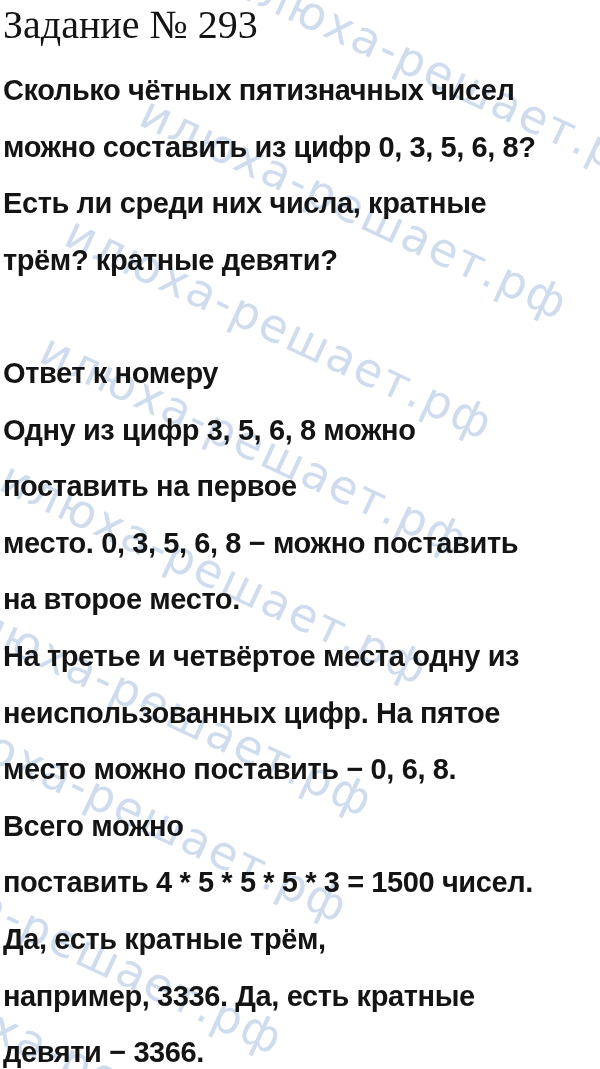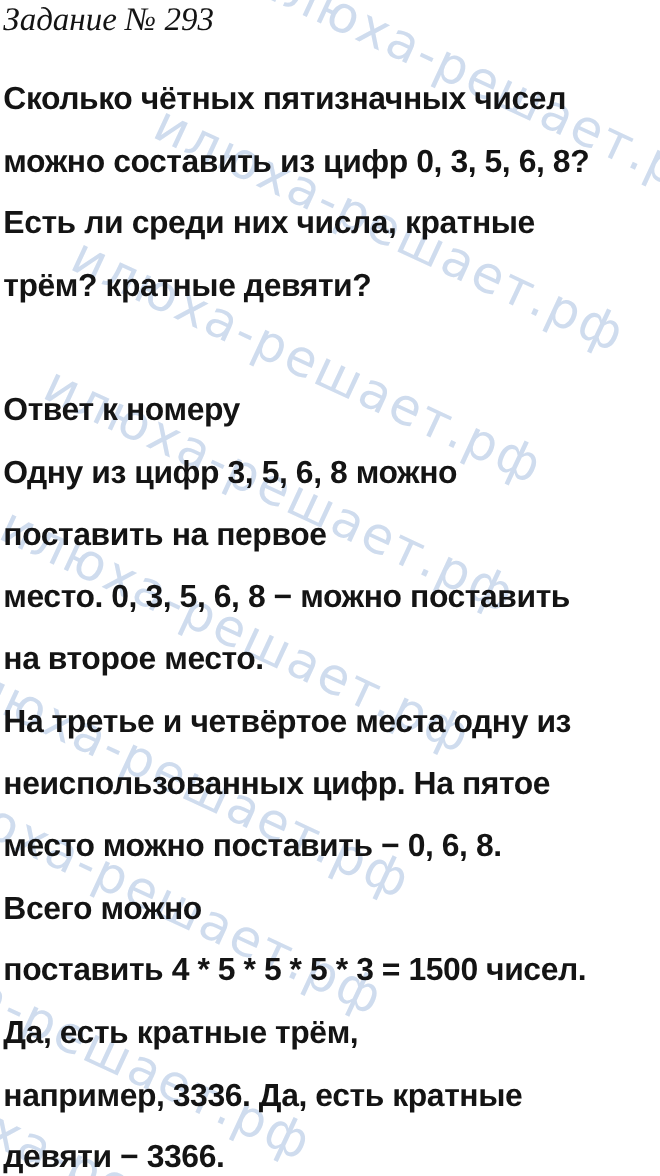--- a/index.html
+++ b/index.html
@@ -30,25 +30,24 @@
     transform-origin: 0 0;
     transform: rotate(25deg);
     opacity: 0.8;
   }
   .doc-title {
     position: absolute;
     left: 3px;
     top: 1px;
     z-index: 2;
     font-family: "Liberation Serif", "DejaVu Serif", serif;
-    font-size: 30px;
+    font-size: 40px;
     font-weight: 400;
     color: #141414;
     white-space: nowrap;
-    font-style: italic;
   }
   .content {
     position: absolute;
     left: 3px;
     top: 62px;
     width: 600px;
     z-index: 2;
     font-size: 29px;
     font-weight: 700;
     letter-spacing: -0.4px;

